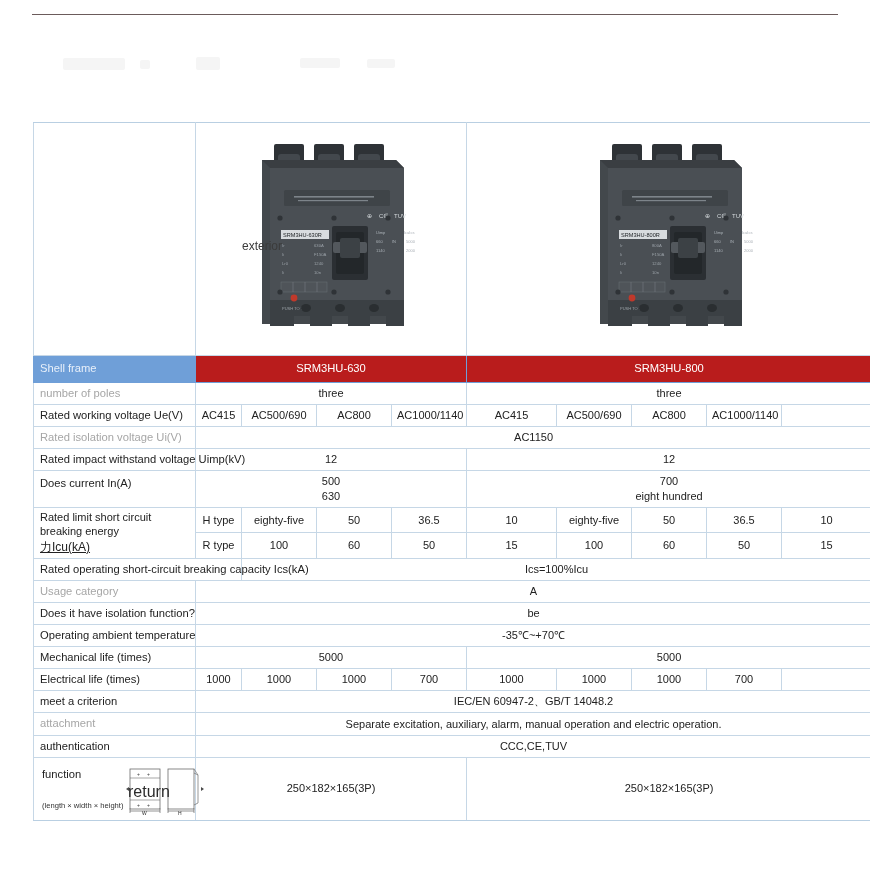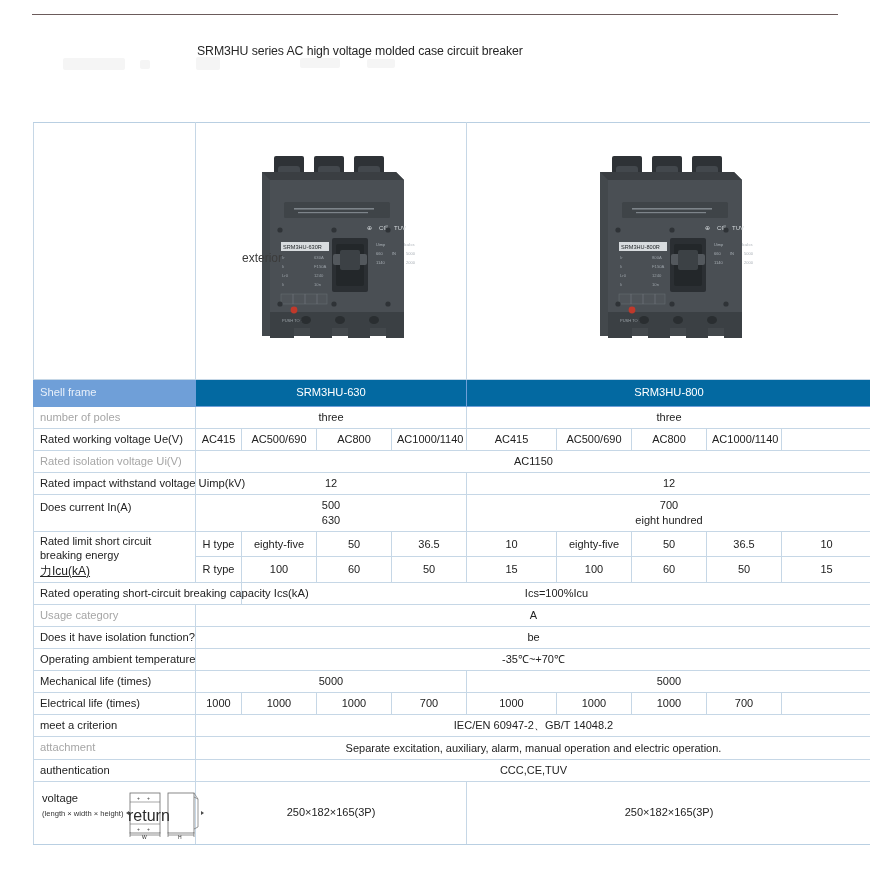--- a/index.html
+++ b/index.html
@@ -46,64 +46,63 @@
     background:#fff;
   }
   .spec td.lbl{
     text-align:left;
     padding-left:6px;
     font-size:11.2px;
     white-space:nowrap;
   }
   .spec td.lbl.dim{color:#a6a6a6;}
   .spec tr.hdr td{
-    background:#0369a1;
+    background:#b91c1c;
     color:#ffffff;
     font-size:11.2px;
     border-color:#6f9fd8;
     height:20px;
   }
   .spec tr.hdr td.lbl{color:#e8f0fa;background:#6f9fd8;}
 
   
   .sep-left{border-left:1.1px solid #b9cfe2 !important;}
   .outer-top{border-top:1.1px solid #b9cfe2 !important;}
   .outer-bot{border-bottom:1.3px solid #b9cfe2 !important;}
 
   
-  .photo-cell{height:232px;padding:12px !important;position:relative;}
+  .photo-cell{height:232px;padding:0 !important;position:relative;}
   .breaker-wrap{position:relative;display:inline-block;}
   .overlay-word{
     position:absolute;left:6px;top:108px;
     font-size:12px;color:#3b3b3b;
     font-family:"Liberation Sans", sans-serif;
     white-space:nowrap;
   }
 
   
   .measure-cell{position:relative;height:56px;}
   .measure-inner{position:relative;height:52px;}
   .measure-txt1{position:absolute;left:2px;top:4px;font-size:11.2px;color:#222;}
-  .measure-txt2{position:absolute;left:2px;top:22px;font-size:7.6px;color:#333;white-space:nowrap;}
+  .measure-txt2{position:absolute;left:2px;top:38px;font-size:7.6px;color:#333;white-space:nowrap;}
   .diagram{position:absolute;left:84px;top:2px;width:86px;height:50px;}
   .ret-word{
     position:absolute;left:88px;top:18px;font-size:16px;color:#2b2b2b;
   }
 
   .two-line span{display:block;}
   .htype-col{width:46px;}
 </style>
 </head>
 <body>
 
 <div class="page">
 
   <div class="top-rule"></div>
 
-  <div class="doc-title">SRM3HU series AC high voltage molded case circuit breaker</div>
 
   <div class="ghost" style="left:63px;top:58px;width:62px;height:12px;"></div>
   <div class="ghost" style="left:140px;top:60px;width:10px;height:9px;"></div>
   <div class="ghost" style="left:196px;top:57px;width:24px;height:13px;"></div>
   <div class="ghost" style="left:300px;top:58px;width:40px;height:10px;"></div>
   <div class="ghost" style="left:367px;top:59px;width:28px;height:9px;"></div>
 
   <table class="spec">
     <colgroup>
       <col style="width:162px">
@@ -414,21 +413,21 @@
       </tr>
 
       <tr>
         <td class="lbl">authentication</td>
         <td class="sep-left" colspan="9">CCC,CE,TUV</td>
       </tr>
 
       <tr>
         <td class="lbl measure-cell outer-bot">
           <div class="measure-inner">
-            <span class="measure-txt1">voltage</span>
+            <span class="measure-txt1">function</span>
             <span class="measure-txt2">(length × width × height)</span>
             <svg class="diagram" viewBox="0 0 86 50">
 
               <rect x="6" y="4" width="30" height="40" fill="#ffffff" stroke="#6b6b6b" stroke-width="0.8"></rect>
               <line x1="6" y1="13" x2="36" y2="13" stroke="#6b6b6b" stroke-width="0.6"></line>
               <line x1="6" y1="35" x2="36" y2="35" stroke="#6b6b6b" stroke-width="0.6"></line>
               <g fill="#3c3c3c" font-size="5" font-family="Liberation Sans, sans-serif">
                 <text x="13" y="11">+</text>
                   <text x="23" y="11">+</text>
                 <text x="13" y="42">+</text>

